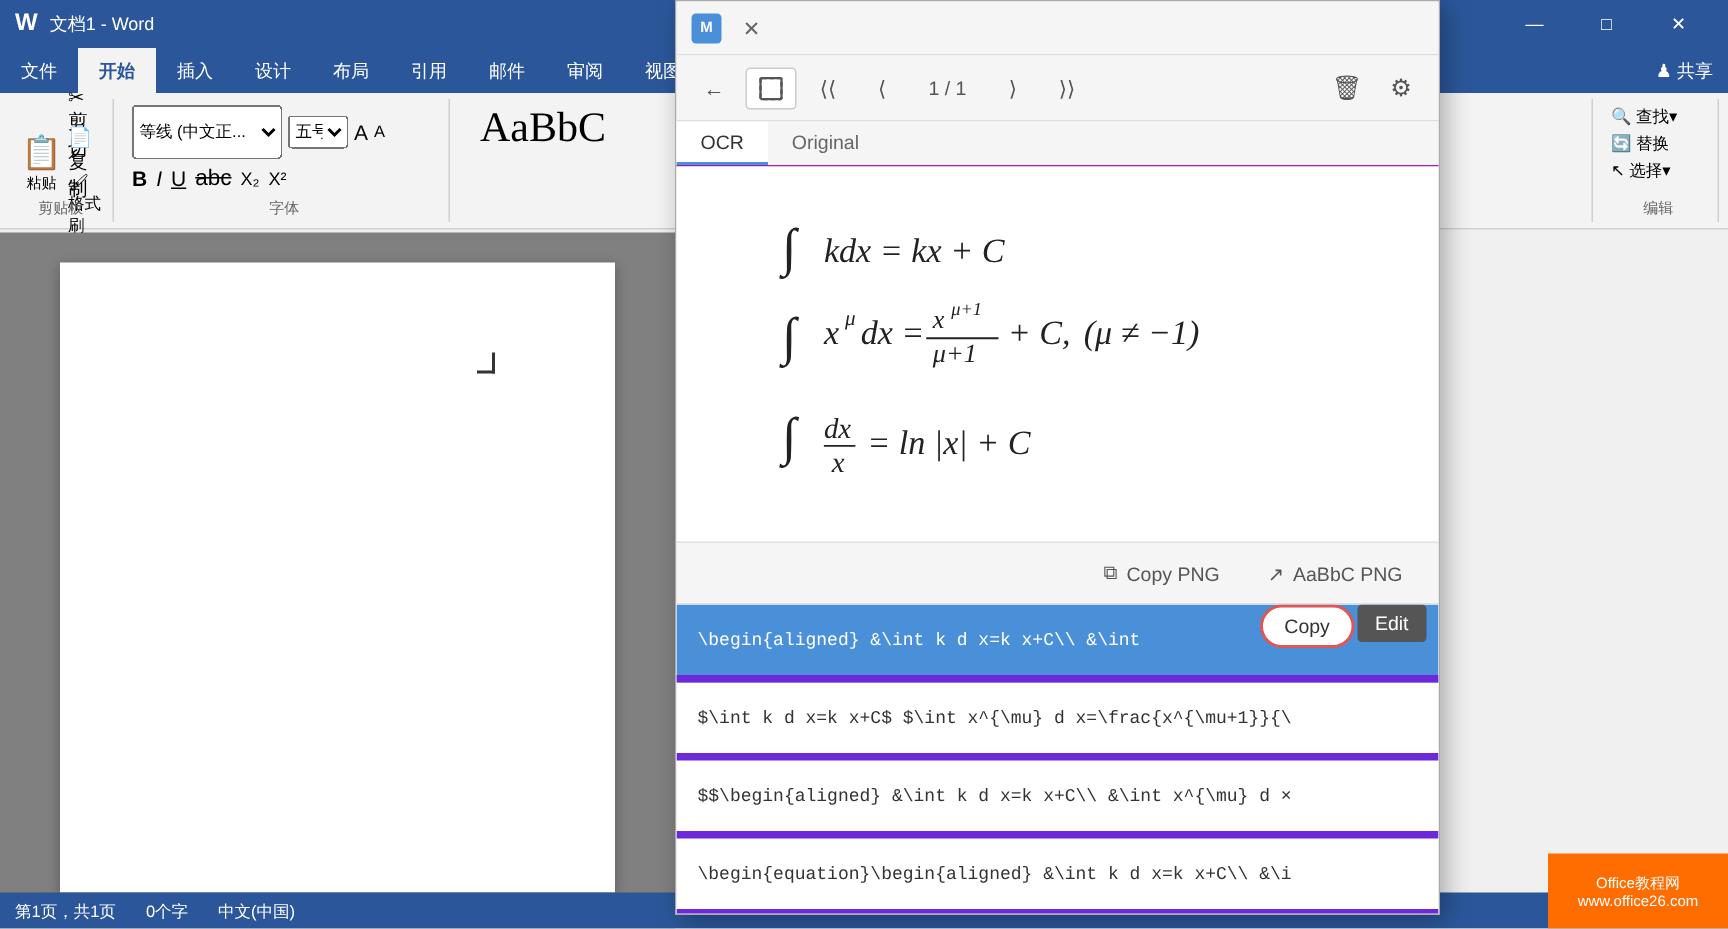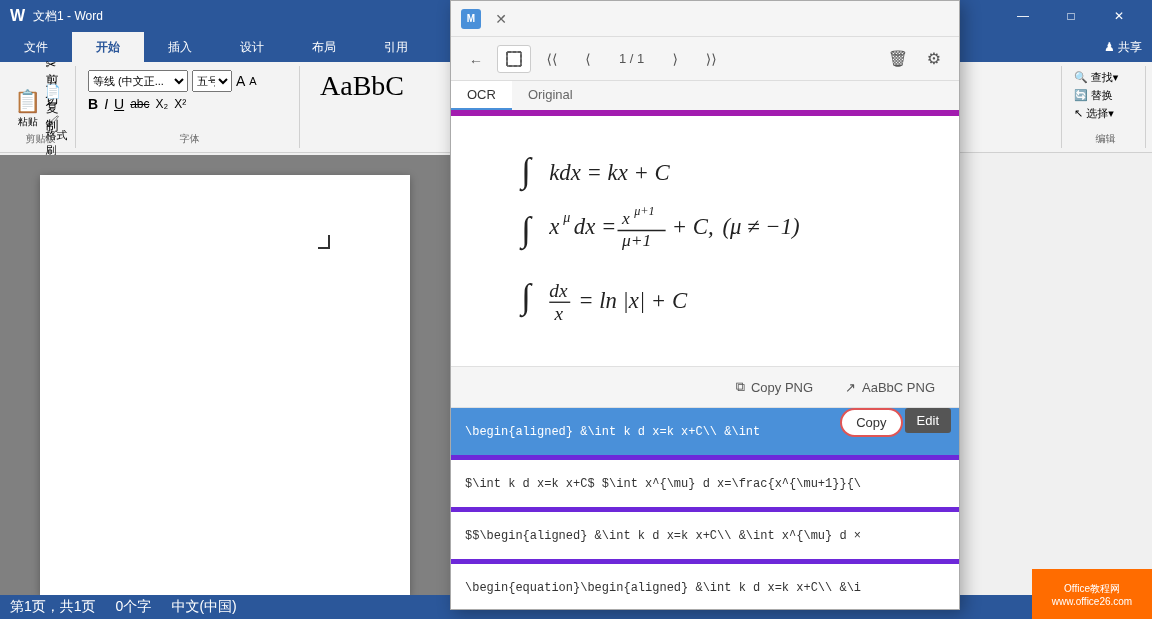--- a/index.html
+++ b/index.html
@@ -10,57 +10,57 @@
 
     
     .word-titlebar { position: absolute; top: 0; left: 0; width: 1152px; height: 32px; background: #2b579a; display: flex; align-items: center; padding: 0 10px; }
     .word-titlebar-title { color: white; font-size: 12px; margin-left: 8px; }
     .word-titlebar-controls { margin-left: auto; display: flex; gap: 2px; }
     .word-titlebar-btn { width: 46px; height: 32px; display: flex; align-items: center; justify-content: center; color: white; font-size: 12px; cursor: pointer; }
 
     
     .word-ribbon { position: absolute; top: 32px; left: 0; width: 1152px; background: #f3f3f3; border-bottom: 1px solid #d0d0d0; }
     .word-ribbon-tabs { display: flex; height: 30px; background: #2b579a; }
-    .word-ribbon-tab { padding: 0 24px; color: white; font-size: 12px; display: flex; align-items: center; cursor: pointer; font-family: Liberation Serif, serif; }
+    .word-ribbon-tab { padding: 0 14px; color: white; font-size: 12px; display: flex; align-items: center; cursor: pointer; font-family: Liberation Serif, serif; }
     .word-ribbon-tab.active { background: #f3f3f3; color: #2b579a; font-weight: bold; }
     .word-ribbon-content { height: 90px; display: flex; align-items: stretch; padding: 4px 6px; gap: 4px; }
     .ribbon-group { display: flex; flex-direction: column; border-right: 1px solid #d0d0d0; padding: 0 8px; min-width: 60px; position: relative; }
     .ribbon-group-label { font-size: 10px; color: #666; text-align: center; position: absolute; bottom: 2px; left: 0; right: 0; }
     .ribbon-icon { width: 32px; height: 32px; display: flex; align-items: center; justify-content: center; font-size: 18px; cursor: pointer; border-radius: 2px; }
     .ribbon-icon-sm { font-size: 12px; width: 24px; height: 24px; }
     .paste-btn { width: 48px; height: 60px; display: flex; flex-direction: column; align-items: center; justify-content: center; font-size: 10px; cursor: pointer; border-radius: 2px; }
 
     
     .word-doc { position: absolute; top: 155px; left: 0; width: 450px; height: 464px; background: #808080; display: flex; justify-content: center; padding: 20px; }
     .word-page { background: white; width: 370px; height: 420px; box-shadow: 0 2px 8px rgba(0,0,0,0.3); position: relative; }
 
     
     .word-statusbar { position: absolute; bottom: 0; left: 0; width: 1152px; height: 24px; background: #2b579a; display: flex; align-items: center; padding: 0 10px; gap: 20px; }
-    .word-statusbar span { color: white; font-size: 14px; }
+    .word-statusbar span { color: white; font-size: 11px; }
 
     
     .mathpix-window { position: absolute; top: 0; left: 450px; width: 510px; height: 610px; background: white; border: 1px solid #aaa; box-shadow: 4px 4px 16px rgba(0,0,0,0.3); display: flex; flex-direction: column; z-index: 10; }
 
     
     .mpx-titlebar { height: 36px; background: #f5f5f5; border-bottom: 1px solid #ddd; display: flex; align-items: center; padding: 0 10px; }
     .mpx-logo { width: 20px; height: 20px; background: #4a90d9; border-radius: 3px; display: flex; align-items: center; justify-content: center; color: white; font-size: 10px; font-weight: bold; margin-right: 8px; }
     .mpx-title-text { font-size: 13px; color: #333; flex: 1; }
     .mpx-close-btn { width: 24px; height: 24px; display: flex; align-items: center; justify-content: center; cursor: pointer; font-size: 14px; color: #666; }
 
     
     .mpx-toolbar { height: 44px; background: #f5f5f5; border-bottom: 1px solid #ddd; display: flex; align-items: center; padding: 0 10px; gap: 6px; }
     .mpx-nav-btn { width: 30px; height: 28px; display: flex; align-items: center; justify-content: center; cursor: pointer; border-radius: 3px; font-size: 14px; color: #555; }
     .mpx-page-indicator { font-size: 13px; color: #555; padding: 0 10px; }
     .mpx-spacer { flex: 1; }
     .mpx-trash-btn { width: 30px; height: 28px; display: flex; align-items: center; justify-content: center; cursor: pointer; border-radius: 3px; font-size: 16px; color: #555; }
     .mpx-settings-btn { width: 30px; height: 28px; display: flex; align-items: center; justify-content: center; cursor: pointer; border-radius: 3px; font-size: 16px; color: #555; }
     .mpx-crop-btn { width: 34px; height: 28px; display: flex; align-items: center; justify-content: center; cursor: pointer; border-radius: 3px; font-size: 16px; color: #555; border: 1px solid #ccc; background: white; }
 
     
-    .mpx-view-tabs { display: flex; border-bottom: 6px solid #a21caf; background: #f5f5f5; }
+    .mpx-view-tabs { display: flex; border-bottom: 1px solid #a21caf; background: #f5f5f5; }
     .mpx-view-tab { padding: 6px 16px; font-size: 13px; cursor: pointer; border-bottom: 2px solid transparent; color: #666; }
     .mpx-view-tab.active { border-bottom: 2px solid #4a90d9; color: #333; background: white; }
 
     
     .mpx-formula-area { flex: 1; background: white; display: flex; flex-direction: column; justify-content: center; align-items: center; padding: 20px; min-height: 250px; }
 
     
     .mpx-action-bar { height: 42px; background: #f5f5f5; border-top: 1px solid #e0e0e0; border-bottom: 1px solid #e0e0e0; display: flex; align-items: center; justify-content: flex-end; padding: 0 16px; gap: 16px; }
     .mpx-action-btn { display: flex; align-items: center; gap: 6px; font-size: 13px; color: #555; cursor: pointer; padding: 4px 8px; border-radius: 3px; }
 
@@ -125,34 +125,34 @@
           <div class="ribbon-icon ribbon-icon-sm" style="font-size:13px;">✂ 剪切</div>
           <div class="ribbon-icon ribbon-icon-sm" style="font-size:13px;">📄 复制</div>
           <div class="ribbon-icon ribbon-icon-sm" style="font-size:11px;">🖌 格式刷</div>
         </div>
       </div>
       <span class="ribbon-group-label">剪贴板</span>
     </div>
 
     <div class="ribbon-group" style="width:220px;">
       <div style="display:flex;align-items:center;gap:4px;padding-top:4px;">
-        <select style="font-size:11px;width:100px;height:22px;">
+        <select style="font-size:11px;width:100px;height:36px;">
           <option>等线 (中文正...</option>
         </select>
         <select style="font-size:11px;width:40px;height:22px;">
           <option>五号</option>
         </select>
         <span style="cursor:pointer;font-size:14px;">A</span>
         <span style="cursor:pointer;font-size:11px;">A</span>
       </div>
       <div style="display:flex;align-items:center;gap:6px;padding-top:4px;">
         <span style="font-weight:bold;cursor:pointer;font-size:14px;">B</span>
         <span style="font-style:italic;cursor:pointer;font-size:14px;">I</span>
         <span style="text-decoration:underline;cursor:pointer;font-size:14px;">U</span>
-        <span style="text-decoration:line-through;cursor:pointer;font-size:12px;">abc</span>
+        <span style="text-decoration:line-through;cursor:pointer;font-size:15px;">abc</span>
         <span style="cursor:pointer;font-size:12px;">X₂</span>
         <span style="cursor:pointer;font-size:12px;">X²</span>
       </div>
       <span class="ribbon-group-label">字体</span>
     </div>
 
     <div class="ribbon-group" style="flex:1;">
       <span style="font-size:28px;font-family:'Times New Roman',serif;padding:4px 8px;">AaBbC</span>
       <span class="ribbon-group-label">标题</span>
     </div>

